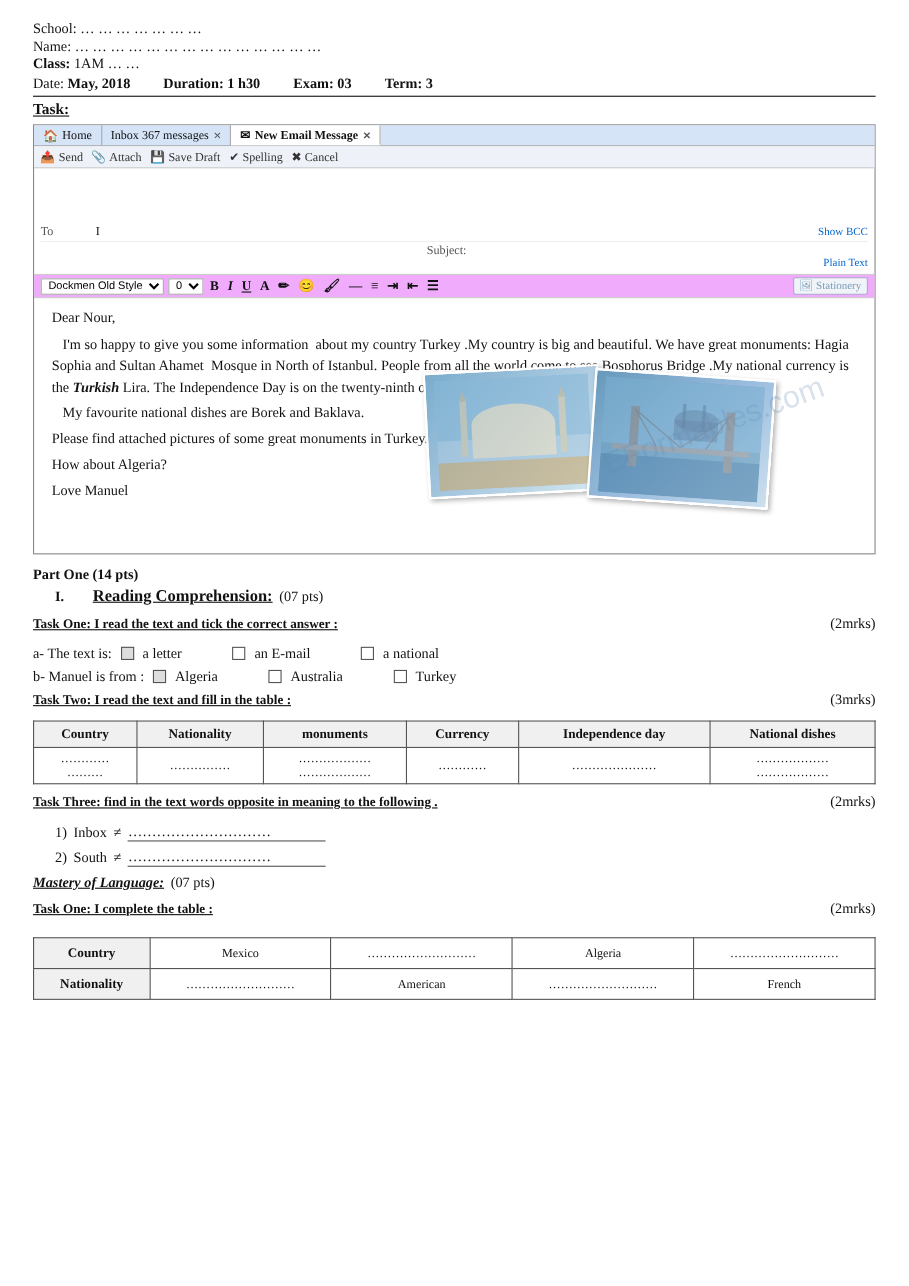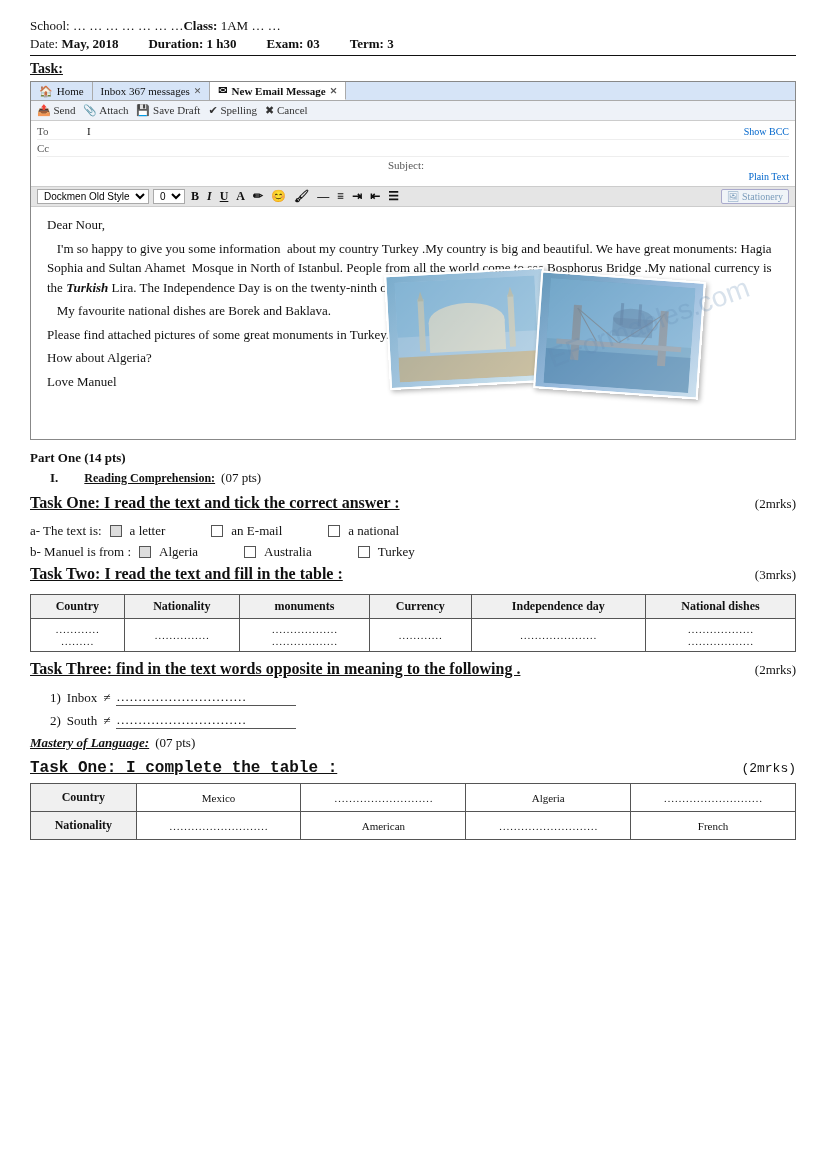--- a/index.html
+++ b/index.html
@@ -5,21 +5,21 @@
     * { box-sizing: border-box; margin: 0; padding: 0; }
     body {
       font-family: 'Times New Roman', Times, serif;
       font-size: 13px;
       background: #fff;
       width: 826px;
       min-height: 1169px;
       padding: 18px 30px 18px 30px;
       color: #111;
     }
-    .header-line { display: flex; margin-bottom: 2px; }
+    .header-line { display: flex; justify-content: space-between; margin-bottom: 2px; flex-direction: column; }
     .header-line span { font-size: 13px; }
     .header-line2 { display: flex; gap: 30px; margin-bottom: 2px; }
     .header-line2 span { font-size: 13px; }
     .bold { font-weight: bold; }
     hr { border: none; border-top: 1.5px solid #111; margin: 3px 0 5px 0; }
     .text-label { font-weight: bold; text-decoration: underline; font-size: 14px; margin-bottom: 4px; }
 
     
     .email-client {
       border: 1.5px solid #888;
@@ -53,20 +53,21 @@
       border-bottom: 1px solid #ccc;
       background: #eef2f8;
       align-items: center;
       font-size: 11px;
     }
     .email-toolbar span { cursor: pointer; color: #333; }
     .email-fields {
       padding: 2px 6px;
       border-bottom: 1px solid #ccc;
       font-size: 11px;
+      margin-top: 48px;
     }
     .email-field-row {
       display: flex;
       align-items: center;
       border-bottom: 1px solid #eee;
       padding: 2px 0;
     }
     .email-field-label { width: 50px; color: #555; font-size: 11px; }
     .email-field-value { flex: 1; font-size: 11px; }
     .email-field-right { font-size: 10px; color: #0066cc; margin-left: auto; }
@@ -75,21 +76,21 @@
       align-items: center;
       padding: 2px 0;
       flex-direction: column;
     }
     .email-format-bar {
       display: flex;
       align-items: center;
       gap: 4px;
       padding: 2px 6px;
       border-bottom: 1px solid #ccc;
-      background: #e5e5e5;
+      background: #f0abfc;
       font-size: 11px;
     }
     .format-btn { font-weight: bold; cursor: pointer; font-size: 12px; padding: 0 2px; }
     .format-select { font-size: 10px; border: 1px solid #aaa; background: #fff; padding: 0 2px; }
     .email-body {
       padding: 8px 16px;
       font-size: 13px;
       line-height: 1.5;
       min-height: 200px;
       position: relative;
@@ -124,22 +125,22 @@
       transform: translateY(-50%) rotate(-20deg);
       font-size: 28px;
       color: rgba(100,140,180,0.25);
       font-family: Arial, sans-serif;
       pointer-events: none;
       white-space: nowrap;
     }
 
     
     .part-title { font-weight: bold; font-size: 13px; margin: 8px 0 4px 0; }
-    .section-title { font-weight: bold; text-decoration: underline; margin-left: 20px; font-size: 12px; margin-bottom: 4px; }
-    .task-title { text-decoration: underline; font-weight: bold; font-size: 16px; margin-bottom: 6px; }
+    .section-title { font-weight: bold; text-decoration: underline; margin-left: 20px; font-size: 15px; margin-bottom: 4px; }
+    .task-title { text-decoration: underline; font-weight: bold; font-size: 12px; margin-bottom: 6px; }
     .task-row { display: flex; align-items: center; margin-bottom: 5px; gap: 8px; font-size: 13px; }
     .checkbox-mock {
       width: 12px; height: 12px;
       border: 1.5px solid #555;
       display: inline-block;
       vertical-align: middle;
       background: #fff;
       flex-shrink: 0;
     }
     .checkbox-checked { background: #ddd; }
@@ -166,20 +167,24 @@
   </style>
 </head>
 <body>
 
 <div class="header-line">
   <span>
     <span>School:</span>
     <span>… … … … … … …</span>
   </span>
   <span>
+    <span>Name:</span>
+    <span>… … … … … … … … … … … … … …</span>
+  </span>
+  <span>
     <span class="bold">Class:</span>
     <span>1AM … …</span>
   </span>
 </div>
 <div class="header-line2">
   <span>
     <span>Date:</span>
     <span class="bold">May, 2018</span>
   </span>
   <span>
@@ -222,24 +227,20 @@
     <span>💾 Save Draft</span>
     <span>✔ Spelling</span>
     <span>✖ Cancel</span>
   </div>
 
   <div class="email-fields">
     <div class="email-field-row">
       <span class="email-field-label">To</span>
       <span class="email-field-value">I</span>
       <span class="email-field-right">Show BCC</span>
-    </div>
-    <div class="email-field-row">
-      <span class="email-field-label">Cc</span>
-      <span class="email-field-value"></span>
     </div>
     <div class="email-subject-row">
       <span class="email-field-label">Subject:</span>
       <span class="email-field-value"></span>
       <span class="email-field-right">Plain Text</span>
     </div>
   </div>
 
   <div class="email-format-bar">
     <select class="format-select">
@@ -400,21 +401,21 @@
   <span>South</span>
   <span>≠</span>
   <span class="dots">…………………………</span>
 </div>
 
 <div style="display:flex; align-items:baseline; gap:6px; margin-top:6px; margin-bottom:4px;">
   <span class="mastery-title">Mastery of Language:</span>
   <span>(07 pts)</span>
 </div>
 
-<div style="display:flex; justify-content:space-between; align-items:baseline; margin-bottom:0;font-family:Liberation Mono, monospace;">
+<div style="display:flex; justify-content:space-between; align-items:baseline; margin-bottom:12px;">
   <span class="task-title">Task One: I complete the table :</span>
   <span>(2mrks)</span>
 </div>
 
 <table class="bottom-table">
   <tbody>
     <tr>
       <th>Country</th>
       <td>Mexico</td>
       <td>………………………</td>

